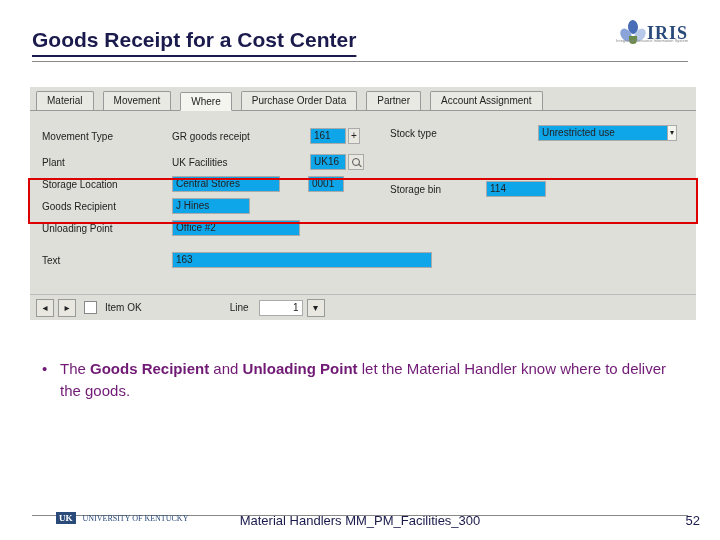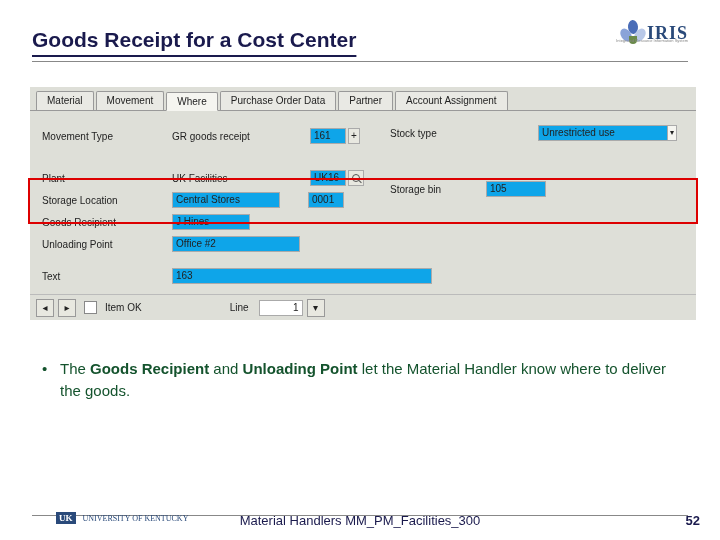--- a/index.html
+++ b/index.html
@@ -19,21 +19,21 @@
   .p1 { background:#4a6db8; left:9px; top:0; transform:rotate(-5deg); }
   .p2 { background:#8aa3d8; left:2px; top:8px; transform:rotate(-35deg); }
   .p3 { background:#b8c8e8; left:16px; top:8px; transform:rotate(35deg); }
   .stem { position:absolute; left:10px; top:16px; width:8px; height:8px; background:#6a8a4a; border-radius:0 0 50% 50%; }
   .iris-text { font-family: Palatino, serif; font-weight:bold; font-size:18px; color:#2a4a7a; letter-spacing:1px; }
   .iris-sub { font-size:4px; color:#888; position:absolute; top:18px; right:0; white-space:nowrap; }
 
   
   .sap { position:absolute; top:86px; left:30px; width:666px; height:234px; background:#dedfd8; font-family: Arial, sans-serif; font-size:10px; color:#222; border-top:1px solid #fff; }
 
-  .tabs { display:flex; gap:2px; padding:4px 6px 0 6px; height:24px; border-bottom:1px solid #999; }
+  .tabs { display:flex; gap:9px; padding:4px 6px 0 6px; height:24px; border-bottom:1px solid #999; }
   .tab { background:#e9e9e4; border:1px solid #999; border-bottom:none; padding:3px 10px; border-radius:2px 2px 0 0; font-size:10px; cursor:pointer; }
   .tab.active { background:#f5f5f0; position:relative; top:1px; border-bottom:1px solid #f5f5f0; }
 
   .form { position:relative; height:180px; padding:8px 0 0 12px; }
   .row { display:flex; align-items:center; height:22px; }
   .lbl { width:130px; font-size:10px; }
   .val { background:#dedfd8; font-size:10px; }
   .inp { background:#0ea5e9; border:1px solid #aaa; height:16px; font-size:10px; padding:1px 3px; display:inline-block; }
   .code { width:36px; }
   .plus { display:inline-block; width:12px; text-align:center; background:#e8e8e0; border:1px solid #aaa; height:16px; line-height:14px; font-size:10px; margin-left:2px; }
@@ -45,29 +45,29 @@
   .popup-ic { width:10px; height:16px; border:1px solid #aaa; background:#f5f5f0; font-size:8px; text-align:center; line-height:14px; display:inline-block; margin-left:-1px;}
 
   .redbox { position:absolute; border:2px solid #d00; top:116px; left:28px; width:670px; height:46px; pointer-events:none; }
 
   .botbar { position:absolute; bottom:0; left:0; right:0; height:26px; border-top:1px solid #bbb; display:flex; align-items:center; padding:0 6px; gap:4px; }
   .btn-ic { width:18px; height:18px; background:#e8e8e0; border:1px solid #999; font-size:10px; text-align:center; line-height:16px; }
   .chk { width:13px; height:13px; border:1px solid #888; background:#fff; margin:0 4px; display:inline-block; }
   .line-field { background:#fff; border:1px solid #aaa; width:44px; height:16px; padding:1px 3px; font-size:10px; text-align:right; margin-left:6px; }
 
   
-  .bullet { position:absolute; top:358px; left:60px; right:48px; font-family: Verdana, sans-serif; font-size:15px; color:#14532d; line-height:1.45; }
+  .bullet { position:absolute; top:358px; left:60px; right:48px; font-family: Verdana, sans-serif; font-size:15px; color:#701a75; line-height:1.45; }
   .bullet::before { content:"•"; position:absolute; left:-18px; top:0; }
 
   
   .footbar { position:absolute; bottom:24px; left:32px; right:32px; height:1px; background:#888; }
   .uk-logo { position:absolute; bottom:16px; left:56px; font-family: Georgia, serif; font-size:8px; color:#2a4a7a; display:flex; align-items:center; gap:7px; }
   .uk-badge { background:#2a4a7a; color:#fff; font-weight:bold; padding:1px 3px; font-size:9px; }
   .foot-center { position:absolute; bottom:12px; left:0; right:0; text-align:center; font-family: Verdana, sans-serif; font-size:13px; color:#1a1a4d; }
-  .page-num { position:absolute; bottom:12px; right:20px; font-family: Verdana, sans-serif; font-size:13px; color:#1a1a4d;font-weight:bold; }
+  .page-num { position:absolute; bottom:12px; right:20px; font-family: Verdana, sans-serif; font-size:13px; color:#1a1a4d; }
 </style>
 </head>
 <body>
 
 <div class="header">
   <div class="title">Goods Receipt for a Cost Center</div>
   <div class="title-rule"></div>
   <div class="logo-group">
     <div class="iris-logo">
       <div class="petal p1"></div>
@@ -99,35 +99,35 @@
       <span class="val" style="width:138px;">GR goods receipt</span>
       <span class="inp code">161</span>
       <span class="plus">+</span>
       <div class="right-col" style="top:14px;">
         <span class="right-lbl">Stock type</span>
         <span class="inp" style="width:130px; margin-left:52px;">Unrestricted use</span>
         <span class="popup-ic">▾</span>
       </div>
     </div>
 
-    <div class="row" style="margin-top:20px;">
+    <div class="row" style="margin-top:4px;">
       <span class="lbl">Plant</span>
       <span class="val" style="width:138px;">UK Facilities</span>
       <span class="inp code">UK16</span>
       <span class="search-ic"></span>
     </div>
 
     <div class="row">
       <span class="lbl">Storage Location</span>
       <span class="inp" style="width:108px;">Central Stores</span>
       <span style="width:28px;"></span>
       <span class="inp code">0001</span>
       <div class="right-col" style="top:70px;">
         <span class="right-lbl">Storage bin</span>
-        <span class="inp" style="width:60px;">105</span>
+        <span class="inp" style="width:60px;">114</span>
       </div>
     </div>
 
     <div class="row">
       <span class="lbl">Goods Recipient</span>
       <span class="inp" style="width:78px;">J Hines</span>
     </div>
 
     <div class="row">
       <span class="lbl">Unloading Point</span>

